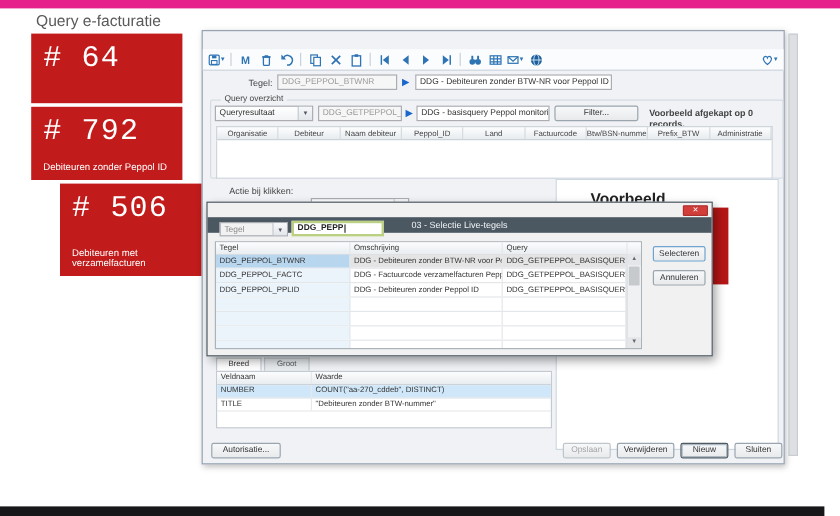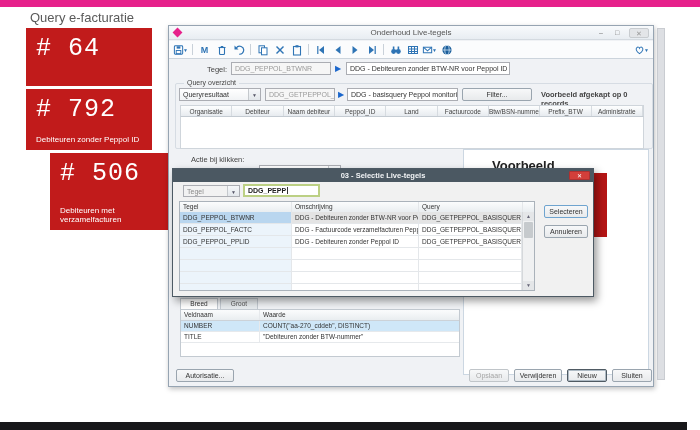--- a/index.html
+++ b/index.html
@@ -53,22 +53,22 @@
   .gbody{background:#fff;border:1px solid #cfd5db;border-top:none;}
 
   
   .preview{background:#fff;border:1px solid #ccd7e2;}
   .preview-h{font-size:13px;font-weight:bold;color:#222;}
   .red-preview{background:#b51515;}
 
   
   .dialog{left:172px;top:168px;width:422px;height:129px;background:#f1f1f1;
           border:1px solid #4d5a64;box-shadow:3px 4px 8px rgba(0,0,0,.4);z-index:10;}
-  .dlg-title{left:0;top:0;right:0;height:13px;background:#4b5862;color:#f2f4f6;
-             font-size:7.5px;text-align:center;line-height:13px;font-weight:bold;}
+  .dlg-title{left:0;top:12px;right:0;height:13px;background:#4b5862;color:#f2f4f6;
+             font-size:7.5px;text-align:center;line-height:13px;}
   .dlg-close{right:3px;top:2px;width:21px;height:9px;background:#d23f3a;border:1px solid #b03030;
              color:#fff;font-size:6px;text-align:center;line-height:8px;cursor:pointer;border-radius:1px;}
   .focus-input{border:2px solid #bcd084;background:#fff;font-size:7px;font-weight:bold;color:#222;
                padding:0 3px;line-height:9px;height:13px;}
   .drow{display:flex;height:11px;border-bottom:1px solid #e4e7ea;font-size:6.5px;line-height:11px;}
   .dcell{padding:0 3px;white-space:nowrap;overflow:hidden;border-right:1px solid #e4e7ea;}
   .c1{width:105px;flex:0 0 auto;background:#ecf4fb;}
   .c2{width:120px;flex:0 0 auto;}
   .c3{flex:1;}
   .sel .c1{background:#b9d6ef;}
@@ -105,27 +105,20 @@
   <div class="num"># 792</div>
   <div class="cap">Debiteuren zonder Peppol ID</div>
 </div>
 <div class="abs tile" style="top:153px;height:77px;margin-left:24px;">
   <div class="num"># 506</div>
   <div class="cap">Debiteuren met verzamelfacturen</div>
 </div>
 
 <div class="abs window">
 
-  <div class="abs titlebar">
-    <div class="abs diamond"></div>
-    <div class="ttl">Onderhoud Live-tegels</div>
-    <div class="abs wctl" style="right:46px;width:12px;">–</div>
-    <div class="abs wctl" style="right:30px;width:12px;">□</div>
-    <div class="abs wctl box" style="right:4px;">✕</div>
-  </div>
 
   <div class="abs toolbar">
     <div class="tbtn">
       <svg class="ic" width="12" height="12" viewBox="0 0 12 12">
           <rect x="1.5" y="1.5" width="9" height="9" rx="1" fill="none" stroke="#2e74b5" stroke-width="1.1"></rect>
           <rect x="4" y="2" width="4" height="2.5" fill="#2e74b5"></rect>
           <rect x="3.5" y="6.5" width="5" height="3.5" fill="none" stroke="#2e74b5" stroke-width="1"></rect>
         </svg>
       <span class="carat">▼</span>
     </div>

